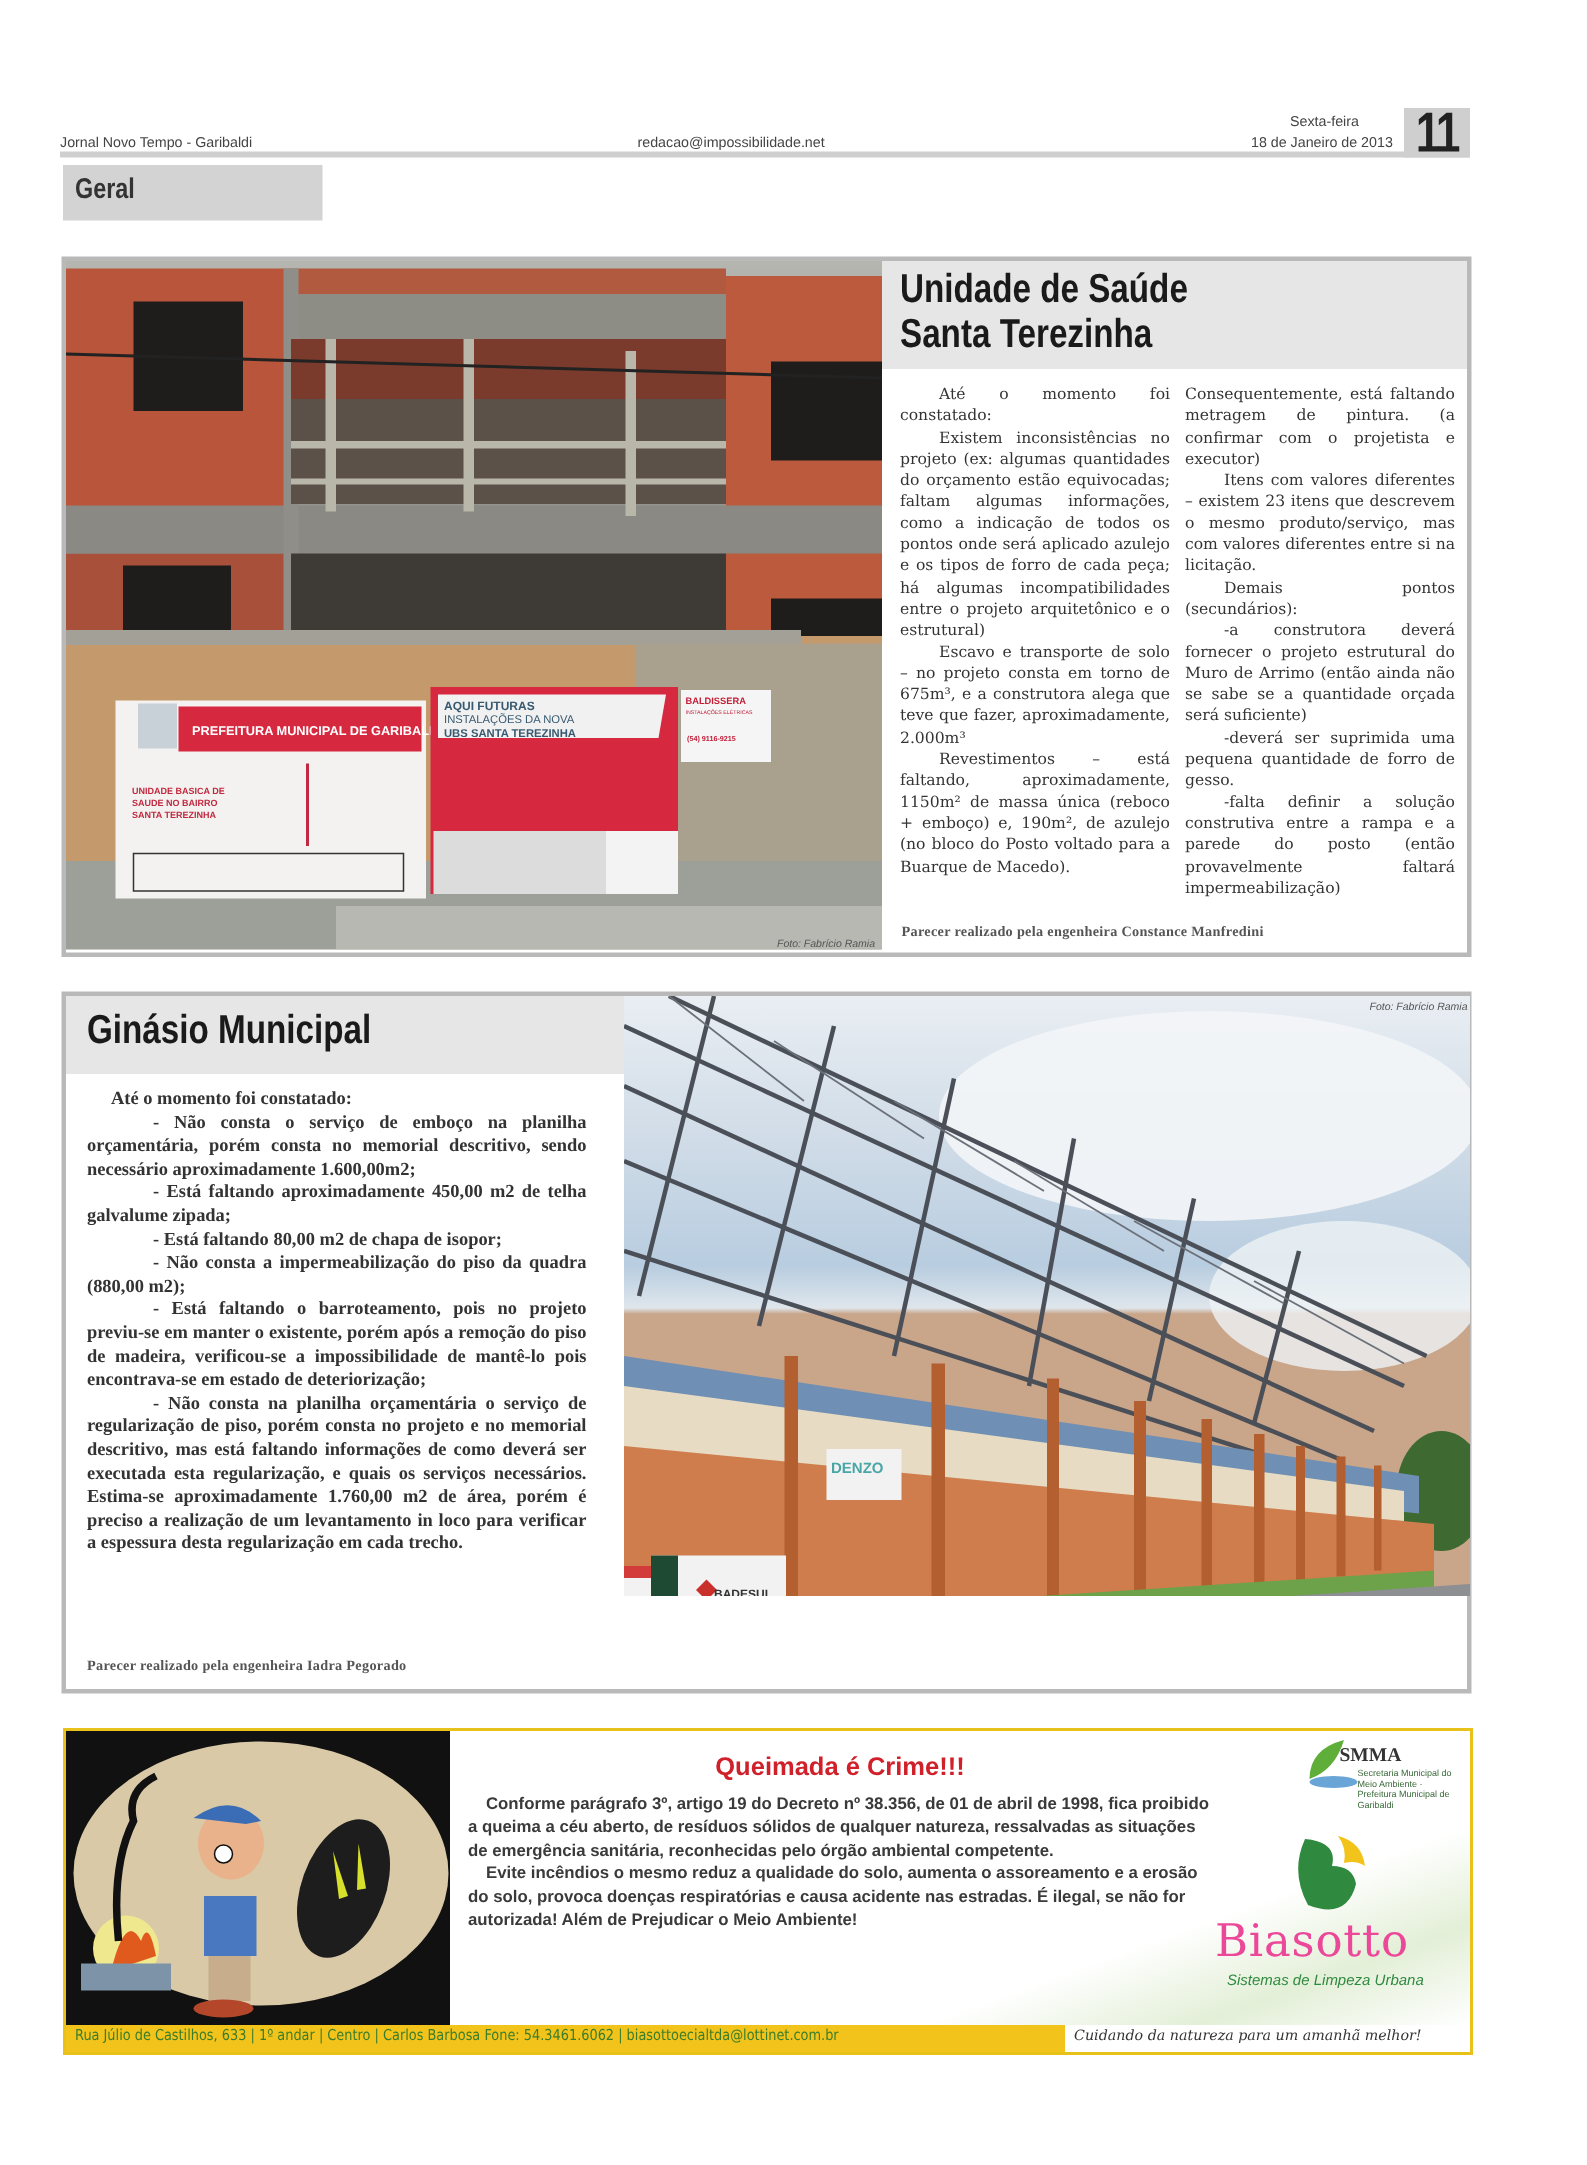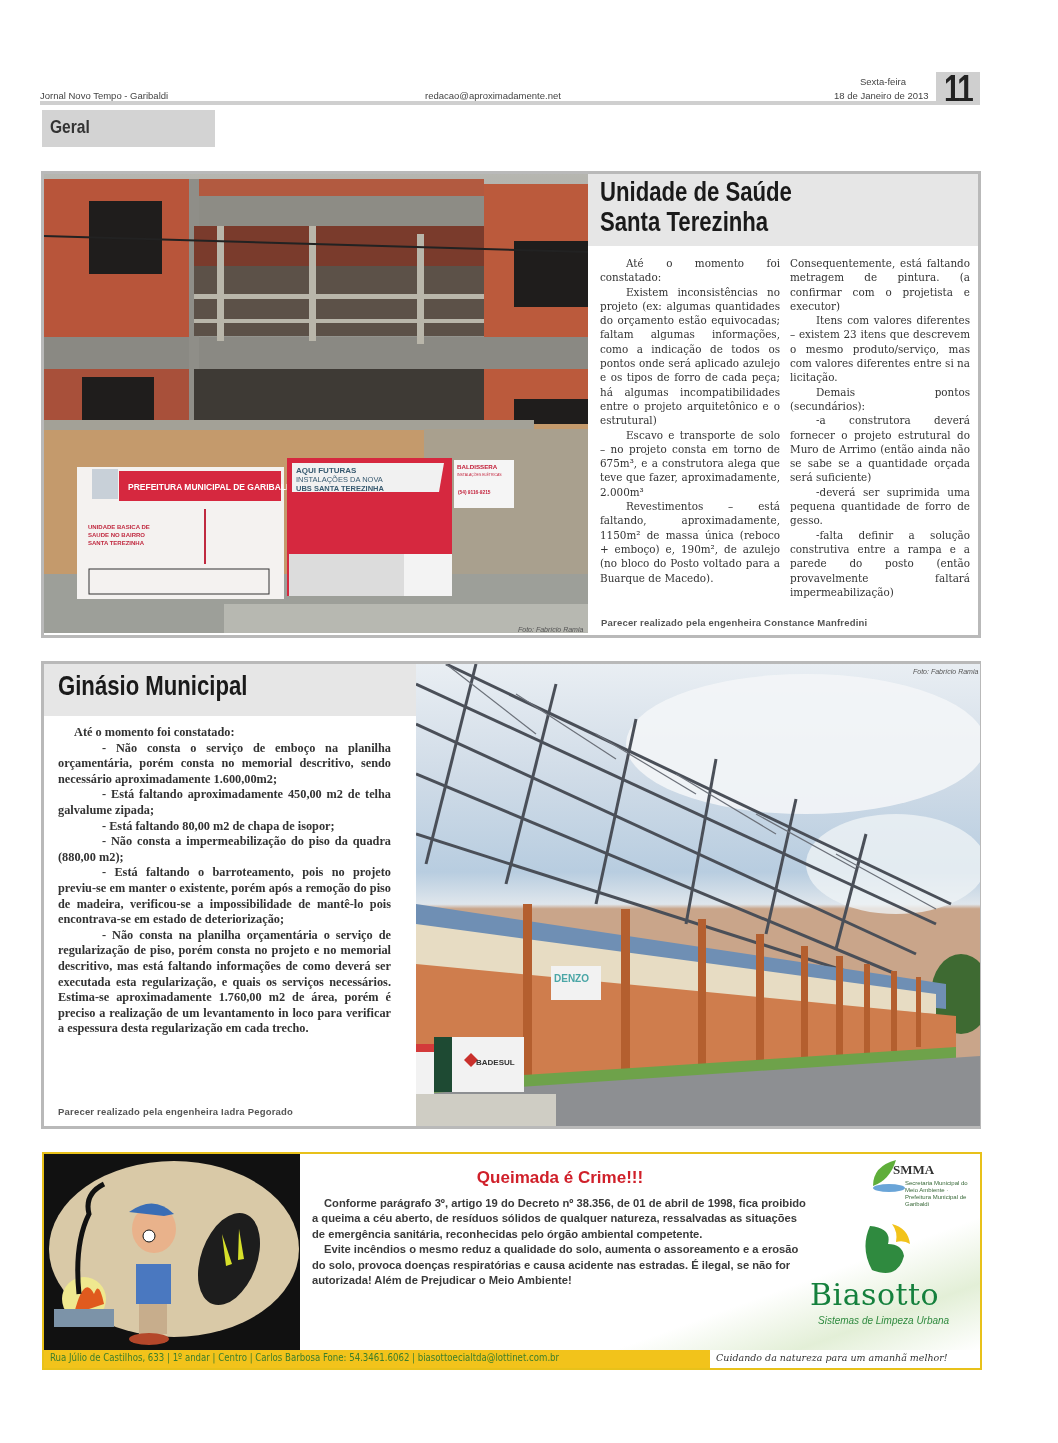--- a/index.html
+++ b/index.html
@@ -15,54 +15,54 @@
   .section-label { left:50px; top:116px; font-family:"Liberation Sans", sans-serif; font-weight:bold; font-size:19px; color:#333; transform:scaleX(0.82); transform-origin:left; }
 
   
   .frame { border:3px solid #b9b9b9; background:#fff; box-sizing:border-box; }
   .title-band { background:#e6e6e6; }
   .art-title { font-family:"Liberation Sans", sans-serif; font-weight:bold; color:#1a1a1a; transform:scaleX(0.82); transform-origin:left; line-height:1.1; }
 
   .col { font-family:"DejaVu Serif", serif; font-size:10.4px; line-height:14.3px; color:#333; text-align:justify; }
   .col p { margin:0; text-indent:26px; }
   .col p.noind { text-indent:0; }
-  .credit { font-family:Liberation Sans, sans-serif; font-size:9.5px; font-weight:bold; color:#555; letter-spacing:0.2px;text-align:center; }
+  .credit { font-family:Liberation Serif, serif; font-size:9.5px; font-weight:bold; color:#555; letter-spacing:0.2px;text-align:center; }
   .photo-credit { font-family:"Liberation Sans", sans-serif; font-size:7px; font-style:italic; color:#555; }
 
   .gcol { font-family:"Liberation Serif", serif; font-weight:bold; font-size:12.3px; line-height:15.6px; color:#333; text-align:justify; }
   .gcol p { margin:0; }
   .gcol p.item { text-indent:44px; }
   .gcol p.lead { text-indent:16px; }
 
   
   .photo1 { left:44px; top:174px; width:544px; height:459px; overflow:hidden;
     background:linear-gradient(180deg,#b6b6b0 0%,#8f8f89 40%, #7b7b76 55%, #b98c5a 56%, #c89a66 80%, #8c8d86 93%, #a9aba4 100%); }
   
-  .photo2 { left:416px; top:664px; width:564px; height:462px; overflow:hidden;
+  .photo2 { left:416px; top:664px; width:564px; height:400px; overflow:hidden;
     background:linear-gradient(180deg,#e9eef3 0%,#cfdbe7 25%,#b8cde0 45%,#dfe6ec 52%, #c9a58a 53%); }
 
   
   .ad { left:42px; top:1152px; width:940px; height:218px; border:2px solid #e8c11a; box-sizing:border-box; background:#fff; }
   .ad-cartoon { left:44px; top:1154px; width:256px; height:196px; background:#111; overflow:hidden; }
   .ad-bar { left:44px; top:1350px; width:666px; height:18px; background:#f2c31b; }
   .ad-bar-text { left:50px; top:1352px; font-family:"DejaVu Sans", sans-serif; font-size:10px; color:#3b7d2a; white-space:nowrap; transform:scaleX(0.86); transform-origin:left; }
   .ad-slogan { left:716px; top:1352px; font-family:"DejaVu Serif", serif; font-style:italic; font-size:9.5px; color:#333; white-space:nowrap; }
   .ad-title { left:300px; top:1168px; width:520px; text-align:center; font-family:"Liberation Sans", sans-serif; font-weight:bold; font-size:17px; color:#d0202a; }
   .ad-body { left:312px; top:1196px; width:500px; font-family:"Liberation Sans", sans-serif; font-weight:bold; font-size:11.2px; line-height:15.4px; color:#3a3a3a; }
   .ad-body p { margin:0; text-indent:12px; }
-  .biasotto { left:810px; top:1277px; font-family:"DejaVu Serif", serif; font-size:30px; color:#15803d; letter-spacing:0.5px; }
+  .biasotto { left:810px; top:1277px; font-family:"DejaVu Serif", serif; font-size:30px; color:#ec4899; letter-spacing:0.5px; }
   .biasotto-sub { left:818px; top:1315px; font-family:"Liberation Sans", sans-serif; font-size:10px; color:#2f8a3f;font-style:italic; }
   .smma { left:893px; top:1162px; font-family:"Liberation Serif", serif; font-weight:bold; font-size:13px; color:#333; }
   .smma-sub { left:905px; top:1180px; font-family:"Liberation Sans", sans-serif; font-size:6px; line-height:7px; color:#3a6a3a; width:70px; }
 </style>
 </head>
 <body>
 
 <div class="abs hdr-small" style="left:40px;top:90px;">Jornal Novo Tempo - Garibaldi</div>
-<div class="abs hdr-small" style="left:425px;top:90px;">redacao@aproximadamente.net</div>
+<div class="abs hdr-small" style="left:425px;top:90px;">redacao@impossibilidade.net</div>
 <div class="abs hdr-small" style="left:860px;top:76px;">Sexta-feira</div>
 <div class="abs hdr-small" style="left:834px;top:90px;">18 de Janeiro de 2013</div>
 <div class="abs pagebox"></div>
 <div class="abs pagenum">11</div>
 <div class="abs hdr-rule"></div>
 <div class="abs section-tab"></div>
 <div class="abs section-label">Geral</div>
 
 <div class="abs frame" style="left:41px;top:171px;width:940px;height:467px;"></div>
 <div class="abs title-band" style="left:588px;top:174px;width:390px;height:72px;"></div>

